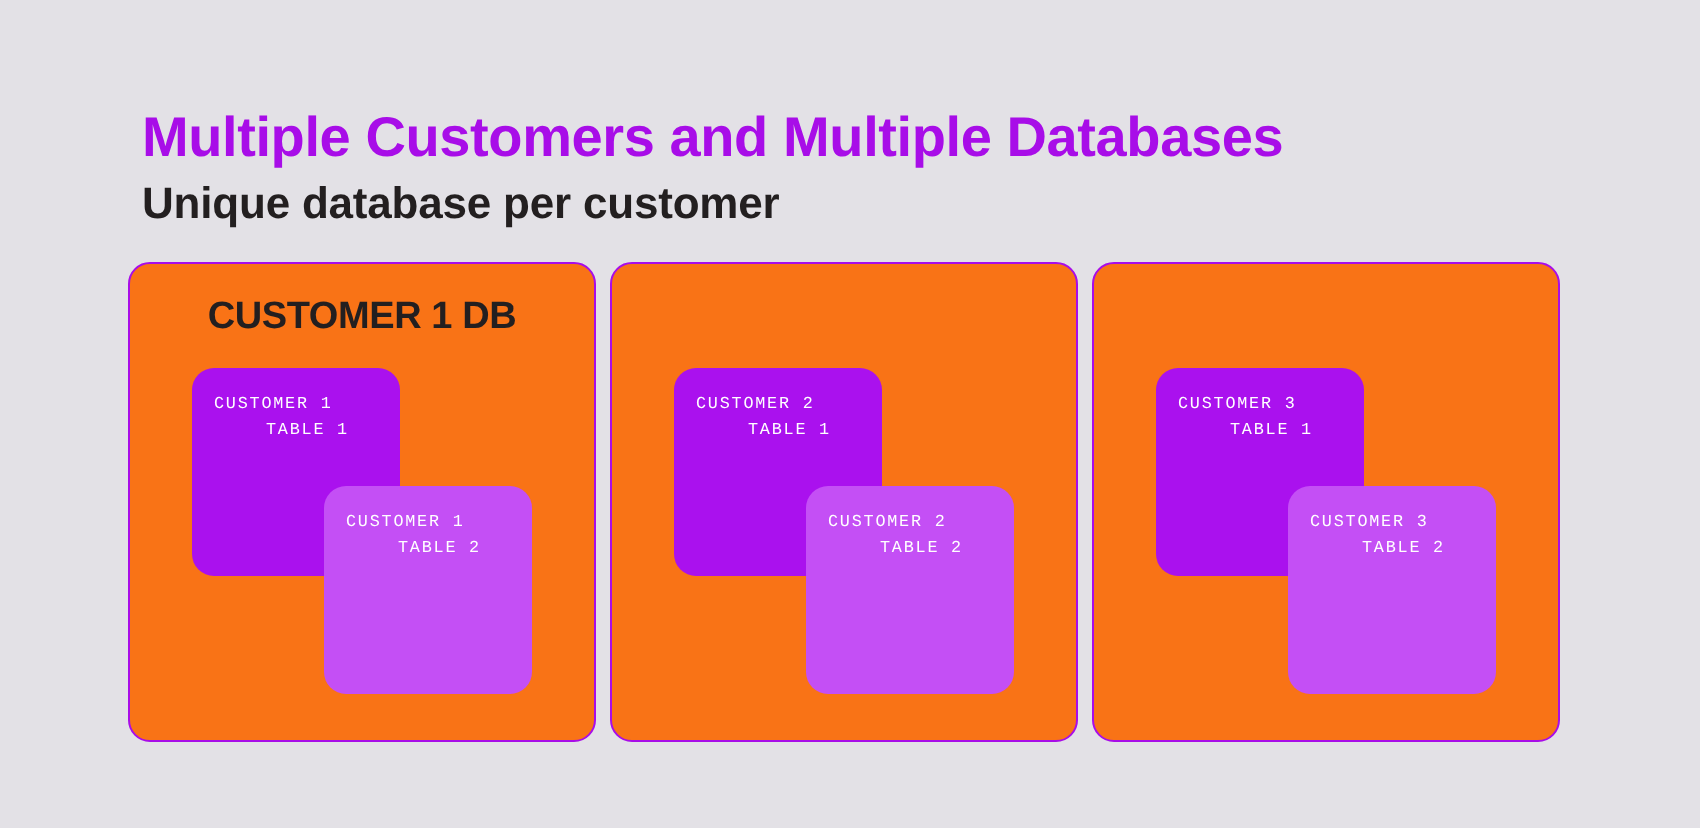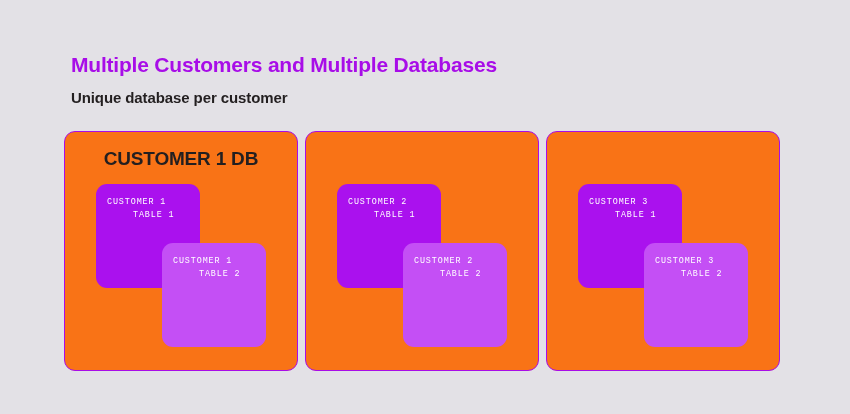--- a/index.html
+++ b/index.html
@@ -12,32 +12,32 @@
     background: #e3e1e6;
     font-family: "Liberation Sans", sans-serif;
     overflow: hidden;
     position: relative;
   }
 
   #page-title {
     position: absolute;
     left: 71px;
     top: 53px;
-    font-size: 21px;
+    font-size: 28px;
     font-weight: bold;
     color: #a80de8;
     letter-spacing: -0.2px;
     white-space: nowrap;
   }
 
   #page-subtitle {
     position: absolute;
     left: 71px;
     top: 89px;
-    font-size: 15px;
+    font-size: 22px;
     font-weight: bold;
     color: #231f20;
     letter-spacing: -0.1px;
     white-space: nowrap;
   }
 
   #cards {
     position: absolute;
     left: 64px;
     top: 131px;

